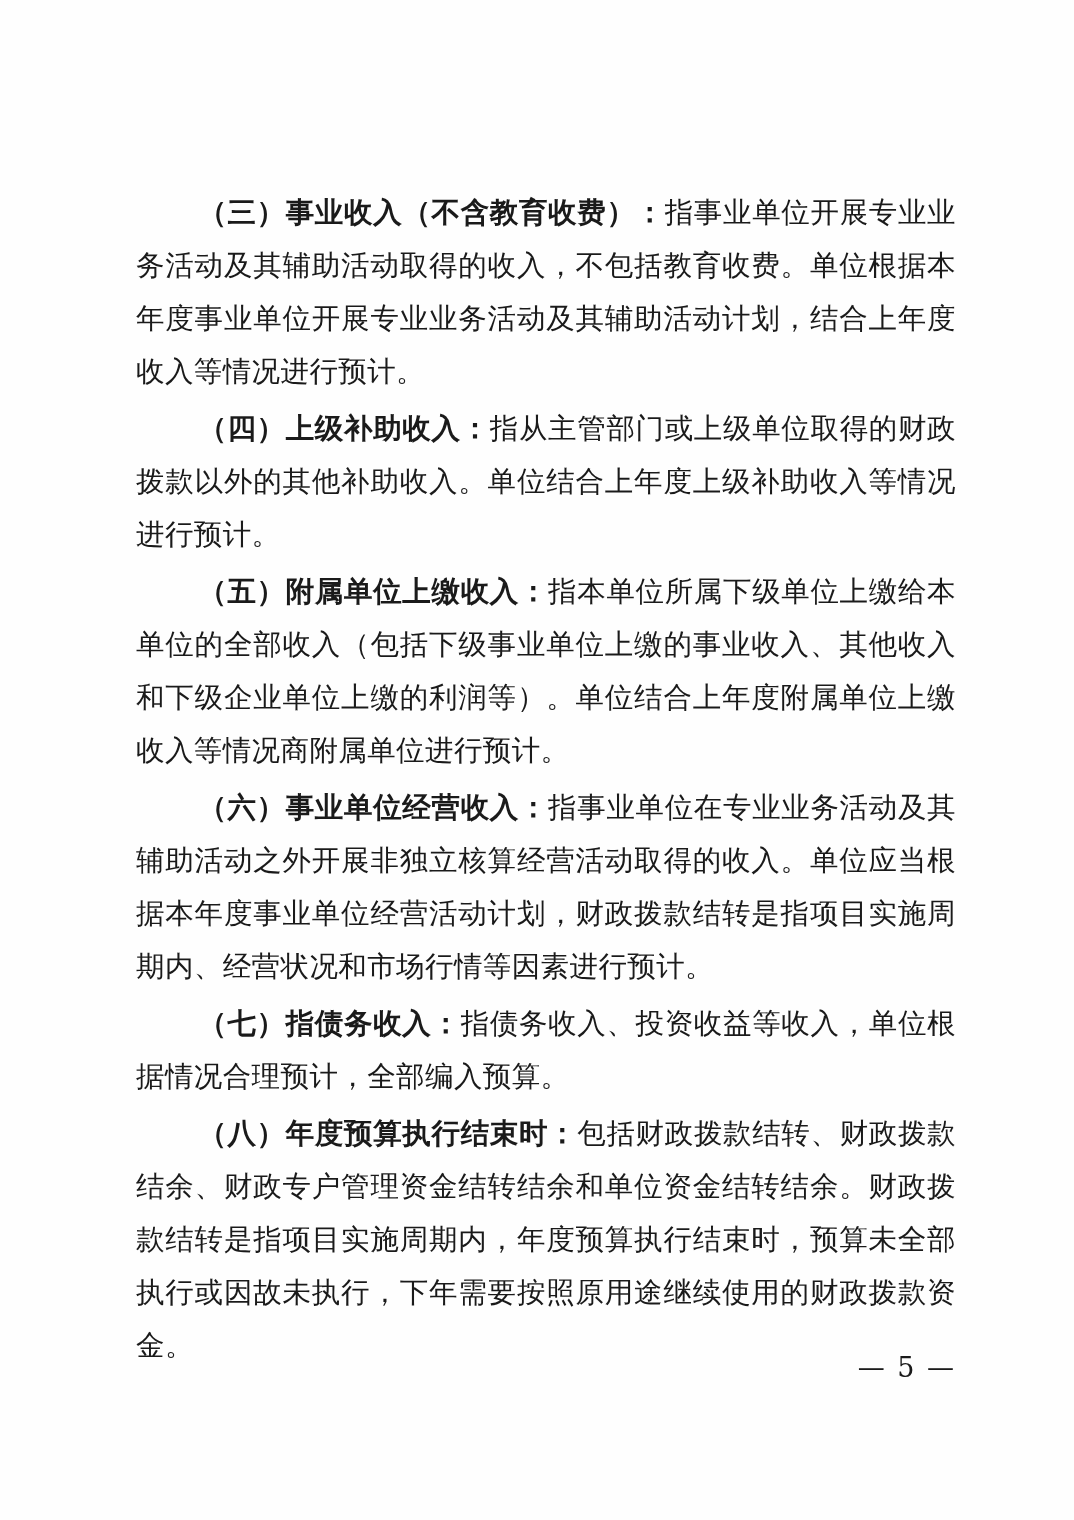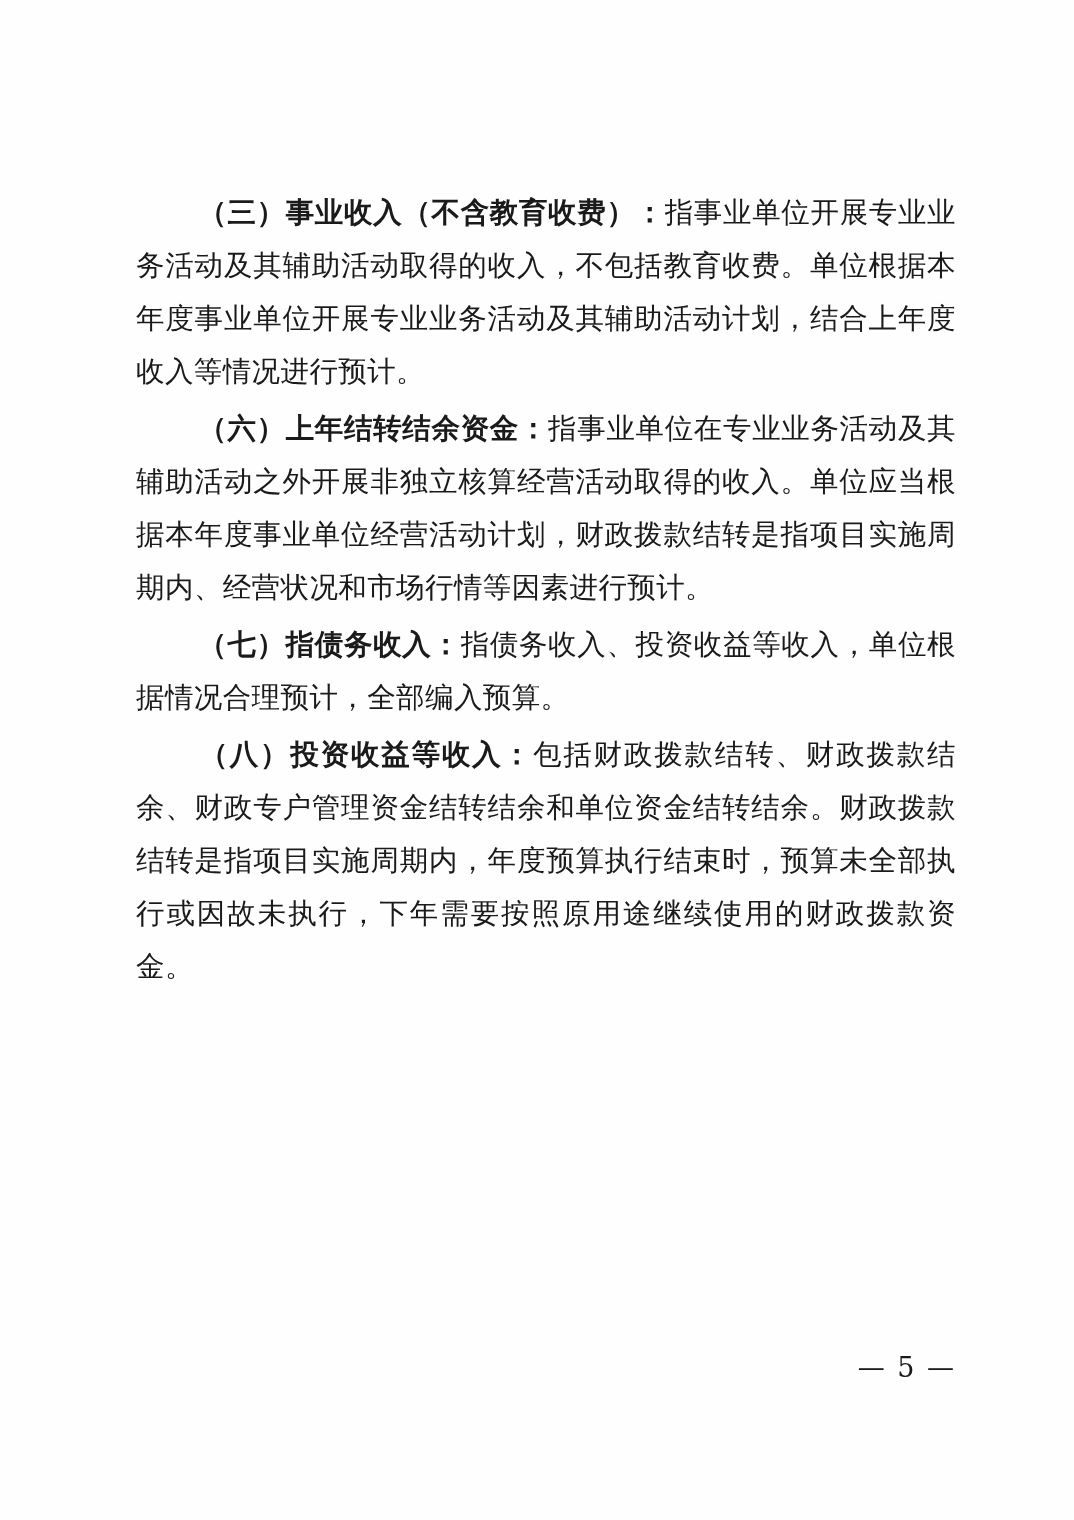--- a/index.html
+++ b/index.html
@@ -62,30 +62,36 @@
 </head>
 <body>
 
 <div class="page">
   <div class="content">
 
     <p class="para">
       <span class="indent"></span><span class="lead">（三）事业收入（不含教育收费）：</span><span>指事业单位开展专业业务活动及其辅助活动取得的收入，不包括教育收费。单位根据本年度事业单位开展专业业务活动及其辅助活动计划，结合上年度收入等情况进行预计。</span>
     </p>
 
-
+    <p class="para">
+      <span class="indent"></span><span class="lead">（四）上级补助收入：</span><span>指从主管部门或上级单位取得的财政拨款以外的其他补助收入。单位结合上年度上级补助收入等情况进行预计。</span>
+    </p>
 
     <p class="para">
-      <span class="indent"></span><span class="lead">（六）上年结转结余资金：</span><span>指事业单位在专业业务活动及其辅助活动之外开展非独立核算经营活动取得的收入。单位应当根据本年度事业单位经营活动计划，财政拨款结转是指项目实施周期内、经营状况和市场行情等因素进行预计。</span>
+      <span class="indent"></span><span class="lead">（五）附属单位上缴收入：</span><span>指本单位所属下级单位上缴给本单位的全部收入（包括下级事业单位上缴的事业收入、其他收入和下级企业单位上缴的利润等）。单位结合上年度附属单位上缴收入等情况商附属单位进行预计。</span>
+    </p>
+
+    <p class="para">
+      <span class="indent"></span><span class="lead">（六）事业单位经营收入：</span><span>指事业单位在专业业务活动及其辅助活动之外开展非独立核算经营活动取得的收入。单位应当根据本年度事业单位经营活动计划，财政拨款结转是指项目实施周期内、经营状况和市场行情等因素进行预计。</span>
     </p>
 
     <p class="para">
       <span class="indent"></span><span class="lead">（七）指债务收入：</span><span>指债务收入、投资收益等收入，单位根据情况合理预计，全部编入预算。</span>
     </p>
 
     <p class="para">
-      <span class="indent"></span><span class="lead">（八）投资收益等收入：</span><span>包括财政拨款结转、财政拨款结余、财政专户管理资金结转结余和单位资金结转结余。财政拨款结转是指项目实施周期内，年度预算执行结束时，预算未全部执行或因故未执行，下年需要按照原用途继续使用的财政拨款资金。</span>
+      <span class="indent"></span><span class="lead">（八）年度预算执行结束时：</span><span>包括财政拨款结转、财政拨款结余、财政专户管理资金结转结余和单位资金结转结余。财政拨款结转是指项目实施周期内，年度预算执行结束时，预算未全部执行或因故未执行，下年需要按照原用途继续使用的财政拨款资金。</span>
     </p>
 
   </div>
 
   <div class="footer">— 5 —</div>
 </div>
 
 </body></html>

